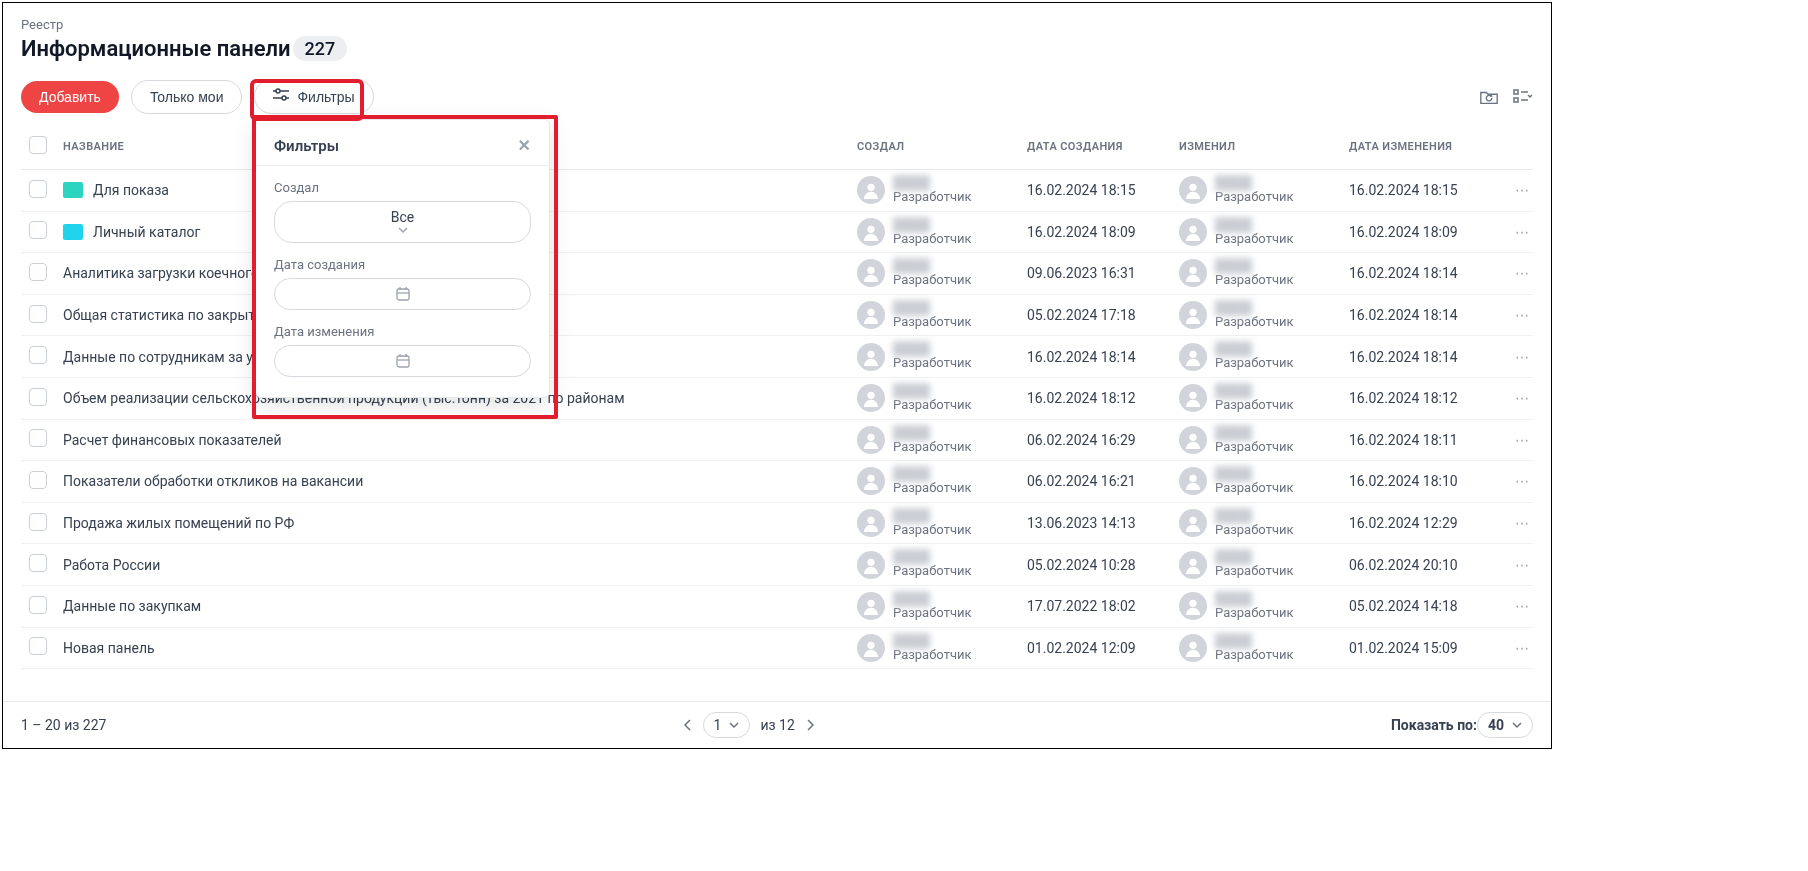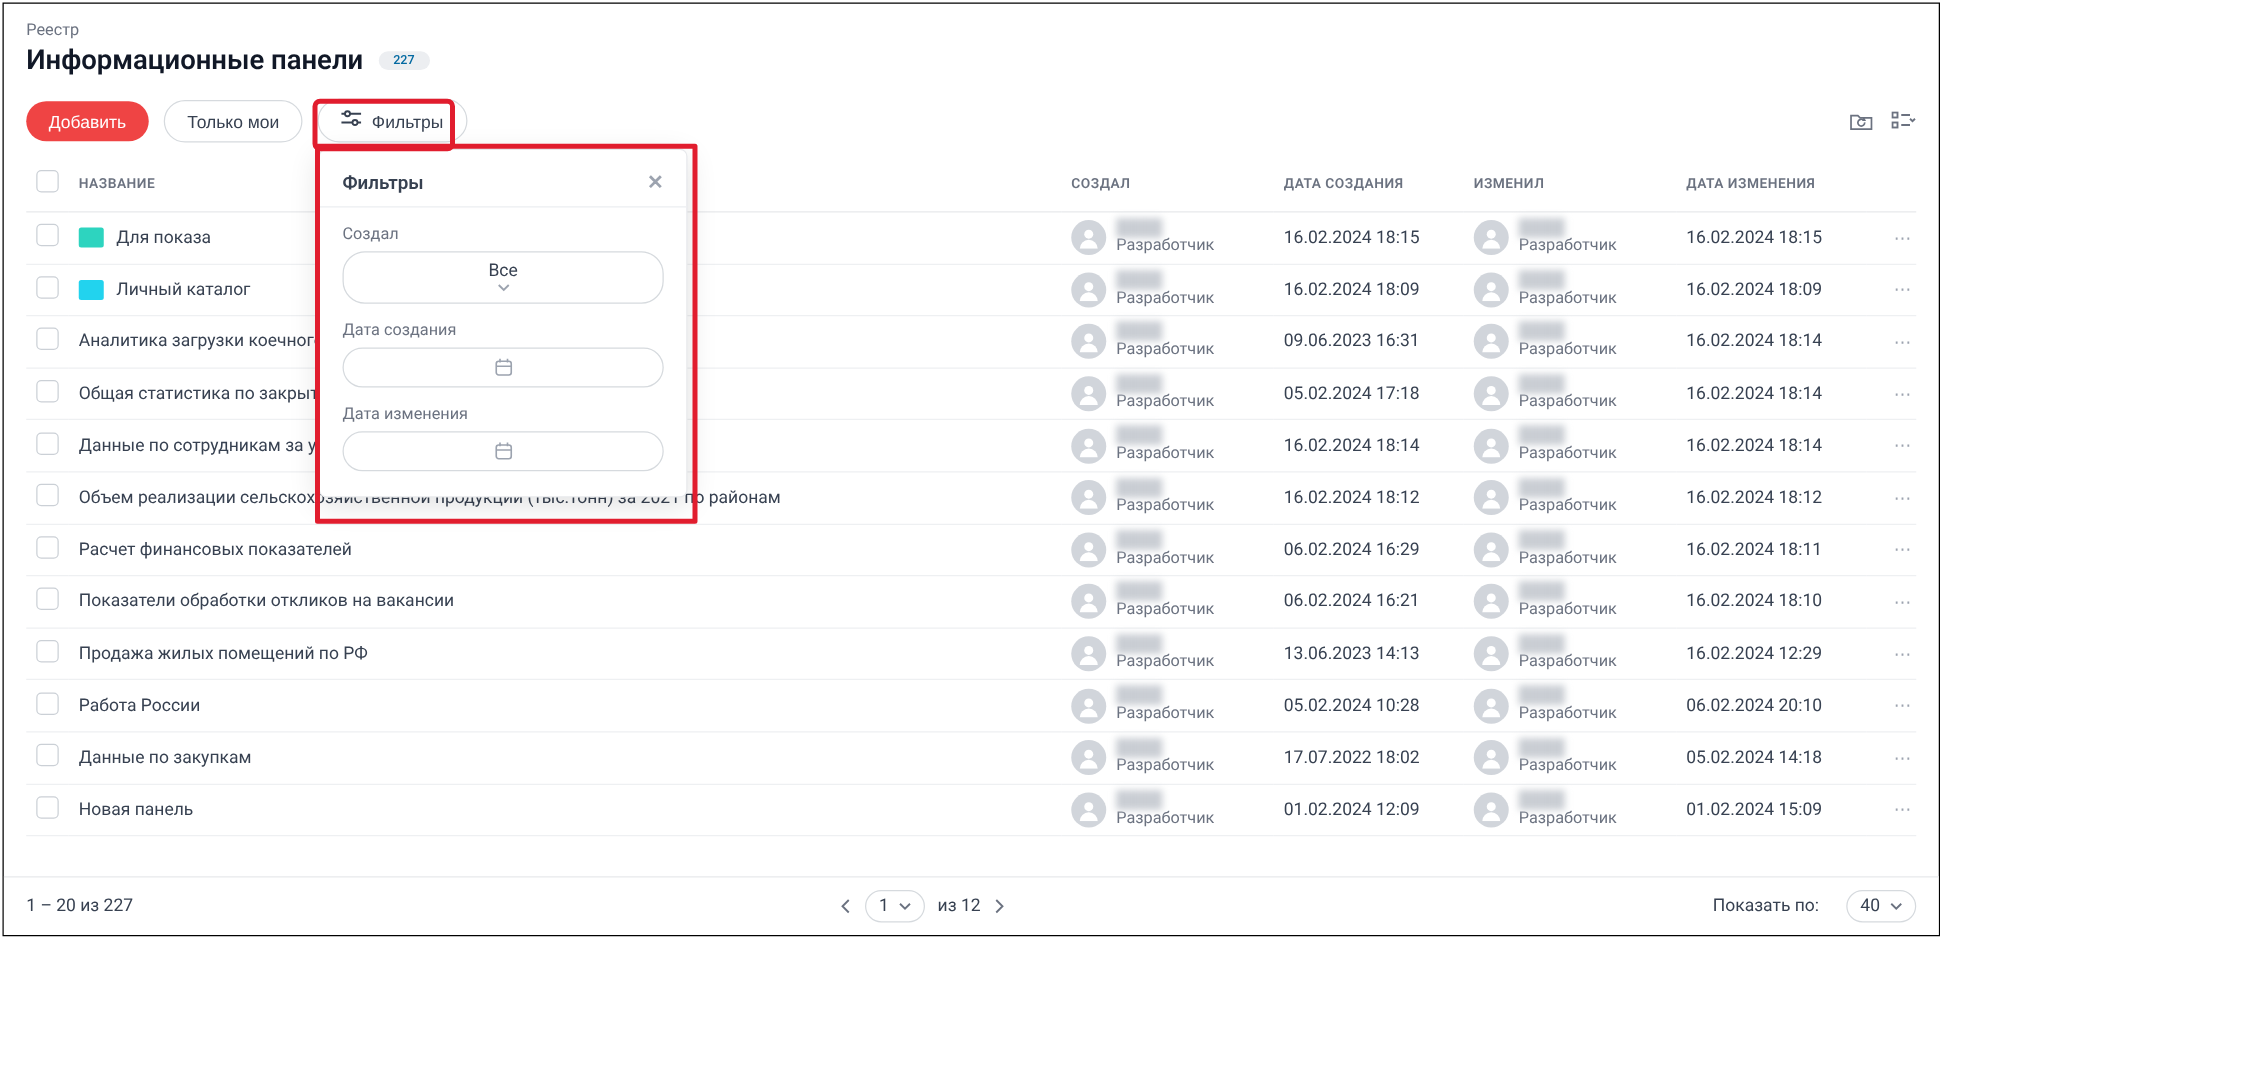--- a/index.html
+++ b/index.html
@@ -6,25 +6,25 @@
     body {
       font-family: -apple-system, BlinkMacSystemFont, "Segoe UI", Roboto, Arial, sans-serif;
       background: #fff;
       color: #1f2937;
       font-size: 14px;
       padding: 2px;
     }
     .container { border: 1px solid #000; width: 1550px; height: 747px; position: relative; overflow: hidden; }
     .header { padding: 14px 18px 8px; }
     .breadcrumb { font-size: 13px; color: #6b7280; margin-bottom: 4px; }
-    .title-row { display: flex; align-items: center; gap: 12px; }
+    .title-row { display: flex; align-items: center; gap: 2px; }
     .title { font-size: 22px; font-weight: 600; color: #111827; }
     .count-badge {
-      background: #eceef1; color: #0369a1; padding: 2px 12px;
-      border-radius: 14px; font-size: 10px; font-weight: 500;
+      background: #eceef1; color: #0f172a; padding: 2px 12px;
+      border-radius: 14px; font-size: 18px; font-weight: 500;
     }
     .toolbar { display: flex; align-items: center; padding: 10px 18px 12px; gap: 12px; }
     .btn {
       padding: 8px 18px; border-radius: 20px; font-size: 14px;
       cursor: pointer; display: inline-flex; align-items: center; gap: 8px;
       border: 1px solid transparent;
     }
     .btn-primary { background: #ef4444; color: #fff; border: none; font-weight: 500; }
     .btn-outline { background: #fff; color: #374151; border: 1px solid #d6dade; }
     .toolbar-right { margin-left: auto; display: flex; align-items: center; gap: 14px; }
@@ -62,21 +62,21 @@
     .footer {
       position: absolute; bottom: 0; left: 0; right: 0;
       display: flex; align-items: center; padding: 10px 18px;
       border-top: 1px solid #e7e9ec; background: #fff; font-size: 14px; color: #374151;
     }
     .pager { margin: 0 auto; display: flex; align-items: center; gap: 10px; }
     .page-select {
       border: 1px solid #d6dade; border-radius: 16px; padding: 4px 10px;
       display: flex; align-items: center; gap: 8px;
     }
-    .footer-right { display: flex; align-items: center; gap: 22px; }
+    .footer-right { display: flex; align-items: center; gap: 0; font-weight: bold; }
     .popover {
       position: absolute; top: 116px; left: 252px; width: 295px;
       background: #fff; border: 1px solid #e7e9ec; border-radius: 6px;
       box-shadow: 0 6px 24px rgba(0,0,0,0.12); padding: 16px 18px 20px;
       z-index: 20;
     }
     .popover-title { font-size: 15px; font-weight: 600; color: #374151; margin-bottom: 10px; display:flex; justify-content:space-between; align-items:center; }
     .pop-close { color: #9ca3af; cursor: pointer; font-size: 16px; }
     .pop-divider { height:1px; background:#eceef1; margin: 4px -18px 14px; }
     .field-label { font-size: 13px; color: #6b7280; margin-bottom: 6px; }

